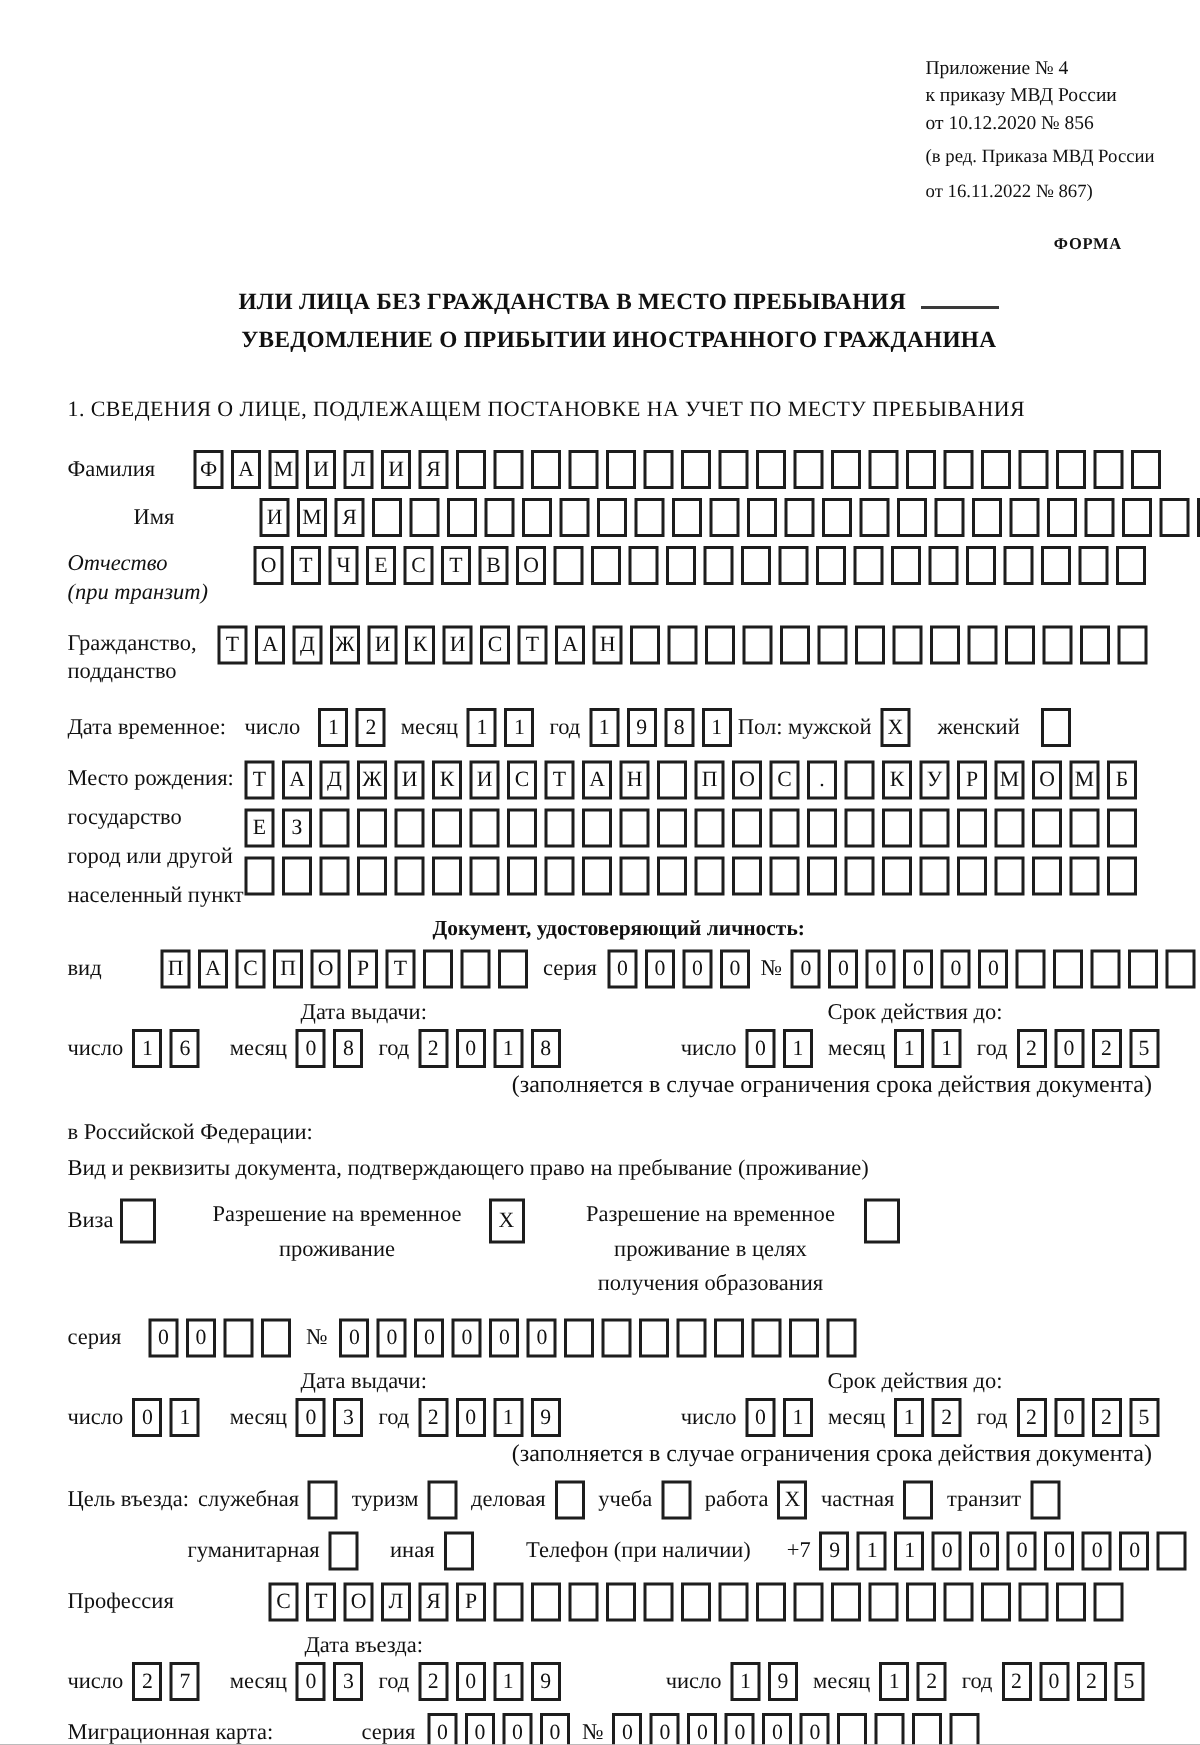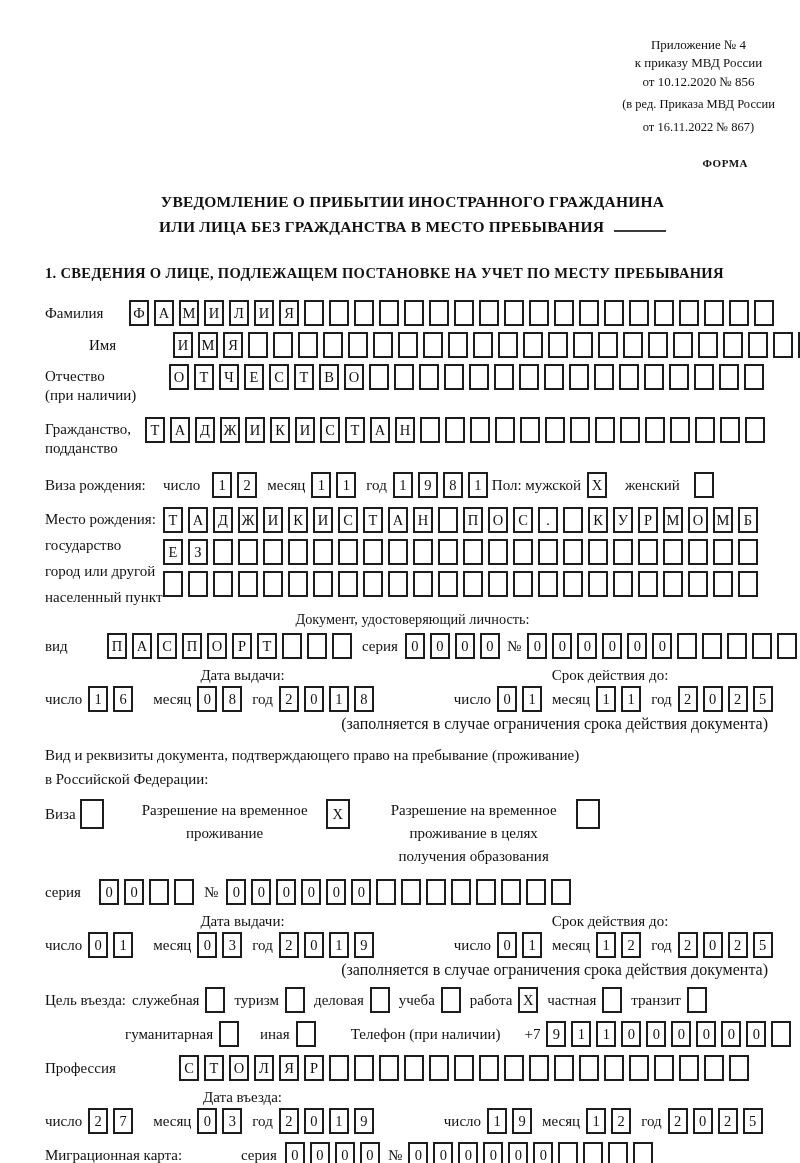--- a/index.html
+++ b/index.html
@@ -3,26 +3,26 @@
 <meta charset="utf-8">
 <style>
   * { margin:0; padding:0; box-sizing:border-box; }
   html,body { background:#888; }
   .page {
     width:800px; height:1163px; background:#ffffff; color:#111;
     font-family:"Liberation Serif", serif; font-size:15px;
     padding:36px 20px 20px 45px; overflow:hidden; position:relative;
     margin:0 auto;
   }
-  .ref-block { margin-left:572px; font-size:13px; line-height:1.42;text-align:center; }
+  .ref-block { margin-left:572px; font-size:13px; line-height:1.42; }
   .ref-block .sub { margin-top:5px; font-size:12.5px; }
   .forma { text-align:right; padding-right:32px; font-weight:bold; font-size:11px; letter-spacing:0.5px; margin-top:20px; }
   .title { text-align:center; font-weight:bold; font-size:15.5px; line-height:1.65; margin-top:20px; letter-spacing:0.2px; }
   .blank-line { display:inline-block; width:52px; border-bottom:2.5px solid #3a3a3a; height:12px; margin-left:10px; }
-  .section-h { font-weight:bold; font-size:14.6px; margin-top:25px; letter-spacing:0.3px; }
+  .section-h { font-weight:normal; font-size:14.6px; margin-top:25px; letter-spacing:0.3px; }
 
   .row { display:flex; align-items:flex-start; margin-top:6px; white-space:nowrap; }
   .lbl { flex:none; line-height:26px; }
   .lbl2 { flex:none; line-height:19px; padding-top:3px; }
   .cells { display:flex; gap:5px; flex:none; }
   .cell, .cb-lg {
     flex:none; width:20px; height:26px; border:2px solid #1d1d1d;
     text-align:center; font-size:14.5px; line-height:22px; background:#fff;
   }
   .cb-lg { width:24px; height:30px; line-height:26px; }
@@ -53,22 +53,22 @@
     <div>Приложение № 4</div>
     <div>к приказу МВД России</div>
     <div>от 10.12.2020 № 856</div>
     <div class="sub">(в ред. Приказа МВД России</div>
     <div class="sub">от 16.11.2022 № 867)</div>
   </div>
 
   <div class="forma">ФОРМА</div>
 
   <div class="title">
+    <div><span>ИЛИ ЛИЦА БЕЗ ГРАЖДАНСТВА В МЕСТО ПРЕБЫВАНИЯ</span><span class="blank-line"></span></div>
     <div>УВЕДОМЛЕНИЕ О ПРИБЫТИИ ИНОСТРАННОГО ГРАЖДАНИНА</div>
-    <div><span>ИЛИ ЛИЦА БЕЗ ГРАЖДАНСТВА В МЕСТО ПРЕБЫВАНИЯ</span><span class="blank-line"></span></div>
   </div>
 
   <div class="section-h">1. СВЕДЕНИЯ О ЛИЦЕ, ПОДЛЕЖАЩЕМ ПОСТАНОВКЕ НА УЧЕТ ПО МЕСТУ ПРЕБЫВАНИЯ</div>
 
   <div class="row" style="margin-top:18px;">
     <div class="lbl" style="width:84px;">Фамилия</div>
     <div class="cells">
         <span class="cell">Ф</span>
         <span class="cell">А</span>
         <span class="cell">М</span>
@@ -124,23 +124,23 @@
         <span class="cell"></span>
         <span class="cell"></span>
         <span class="cell"></span>
         <span class="cell"></span>
         <span class="cell"></span>
         <span class="cell"></span>
       </div>
   </div>
 
   <div class="row" style="margin-bottom:12px;">
-    <div class="lbl2" style="width:124px;">
+    <div class="lbl2" style="width:124px;font-style:italic;">
       <div>Отчество</div>
-      <div>(при наличии)</div>
+      <div>(при транзит)</div>
     </div>
     <div class="cells">
         <span class="cell">О</span>
         <span class="cell">Т</span>
         <span class="cell">Ч</span>
         <span class="cell">Е</span>
         <span class="cell">С</span>
         <span class="cell">Т</span>
         <span class="cell">В</span>
         <span class="cell">О</span>
@@ -191,21 +191,21 @@
         <span class="cell"></span>
         <span class="cell"></span>
         <span class="cell"></span>
         <span class="cell"></span>
         <span class="cell"></span>
         <span class="cell"></span>
       </div>
   </div>
 
   <div class="row">
-    <div class="lbl" style="width:118px;">Виза рождения:</div>
+    <div class="lbl" style="width:118px;">Дата временное:</div>
     <div class="dg">
       <span class="t" style="margin-right:12px;">число</span>
       <span class="cells">
           <span class="cell">1</span>
           <span class="cell">2</span>
         </span>
     </div>
     <div class="dg">
       <span class="t">месяц</span>
       <span class="cells">
@@ -318,21 +318,21 @@
           <span class="cell"></span>
           <span class="cell"></span>
           <span class="cell"></span>
           <span class="cell"></span>
           <span class="cell"></span>
           <span class="cell"></span>
         </div>
     </div>
   </div>
 
-  <div style="text-align:center; font-weight:normal; font-size:14.3px; margin-top:4px;">Документ, удостоверяющий личность:</div>
+  <div style="text-align:center; font-weight:bold; font-size:14.3px; margin-top:4px;">Документ, удостоверяющий личность:</div>
 
   <div class="row" style="margin-top:5px;">
     <div class="lbl" style="width:62px;">вид</div>
     <div class="cells">
         <span class="cell">П</span>
         <span class="cell">А</span>
         <span class="cell">С</span>
         <span class="cell">П</span>
         <span class="cell">О</span>
         <span class="cell">Р</span>
@@ -414,22 +414,22 @@
           <span class="cell">0</span>
           <span class="cell">2</span>
           <span class="cell">5</span>
         </span>
     </div>
   </div>
 
   <div class="note">(заполняется в случае ограничения срока действия документа)</div>
 
   <div class="para">
+    <div>в Российской Федерации:</div>
     <div>Вид и реквизиты документа, подтверждающего право на пребывание (проживание)</div>
-    <div>в Российской Федерации:</div>
   </div>
 
   <div class="cbgrp">
     <div class="cbitem">
       <span class="t" style="margin-right:4px;">Виза</span>
       <span class="cells">
           <span class="cb-lg"></span>
         </span>
     </div>
     <div class="cbitem" style="margin-left:14px;">

